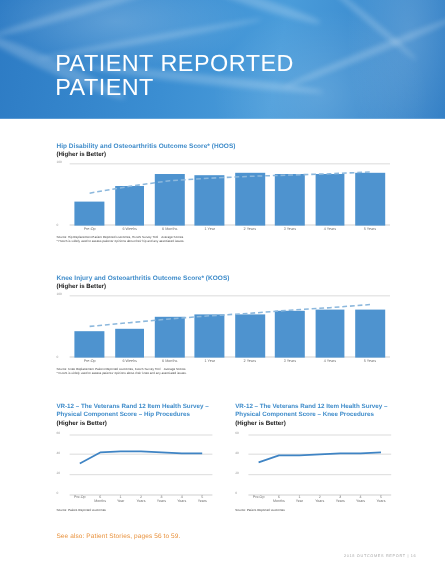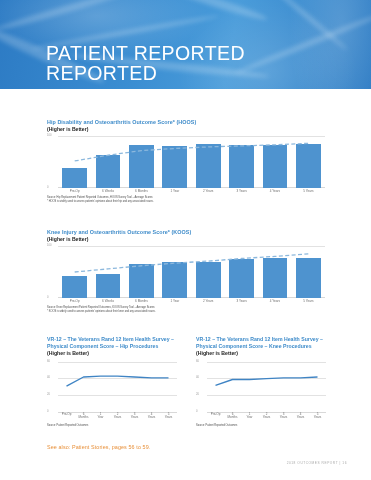--- a/index.html
+++ b/index.html
@@ -5,21 +5,21 @@
   html,body{margin:0;padding:0;}
   body{
     width:371px;height:480px;
     background:#ffffff;
     font-family:"Liberation Sans", sans-serif;
     overflow:hidden;
     position:relative;
   }
   
   .hero{
-    position:absolute;left:0;top:0;width:371px;height:89px;
+    position:absolute;left:0;top:0;width:371px;height:99px;
     background:
       radial-gradient(ellipse 180px 70px at 26% 18%, rgba(255,255,255,0.20), rgba(255,255,255,0) 62%),
       radial-gradient(ellipse 150px 120px at 72% 80%, rgba(255,255,255,0.14), rgba(255,255,255,0) 60%),
       radial-gradient(ellipse 90px 200px at 92% 30%, rgba(255,255,255,0.16), rgba(255,255,255,0) 58%),
       linear-gradient(100deg,#2d7bc4 0%,#3b8ed2 38%,#4a9cda 62%,#2e7cc4 100%);
     overflow:hidden;
   }
   .hero .wave{position:absolute;opacity:.20;background:#ffffff;filter:blur(2px);}
   .w1{left:-10px;top:6px;width:150px;height:7px;border-radius:50%;transform:rotate(-16deg);}
   .w2{left:30px;top:30px;width:190px;height:5px;border-radius:50%;transform:rotate(-10deg);opacity:.13;}
@@ -71,21 +71,21 @@
 <div class="hero">
   <div class="wave w1"></div>
   <div class="wave w2"></div>
   <div class="wave w3"></div>
   <div class="wave w4"></div>
   <div class="wave w5"></div>
   <div class="wave w6"></div>
   <div class="wave w7"></div>
   <div class="hero-title">
     <span>PATIENT REPORTED</span>
-    <span>REPORTED</span>
+    <span>PATIENT</span>
   </div>
 </div>
 
 <div class="block" style="left:47px;top:119px;width:278px;">
   <div class="ch-title">Hip Disability and Osteoarthritis Outcome Score* (HOOS)</div>
   <div class="ch-sub">(Higher is Better)</div>
   <div class="plot" id="plot-hoos" style="height:52px;margin-top:3px;">
       <div class="gridline" style="top: 0px; left: 11px;"></div>
       <div class="axisline" style="bottom: 0px; left: 11px;"></div>
       <div class="ylab" style="left: 0px; top: -2px;">100</div>

